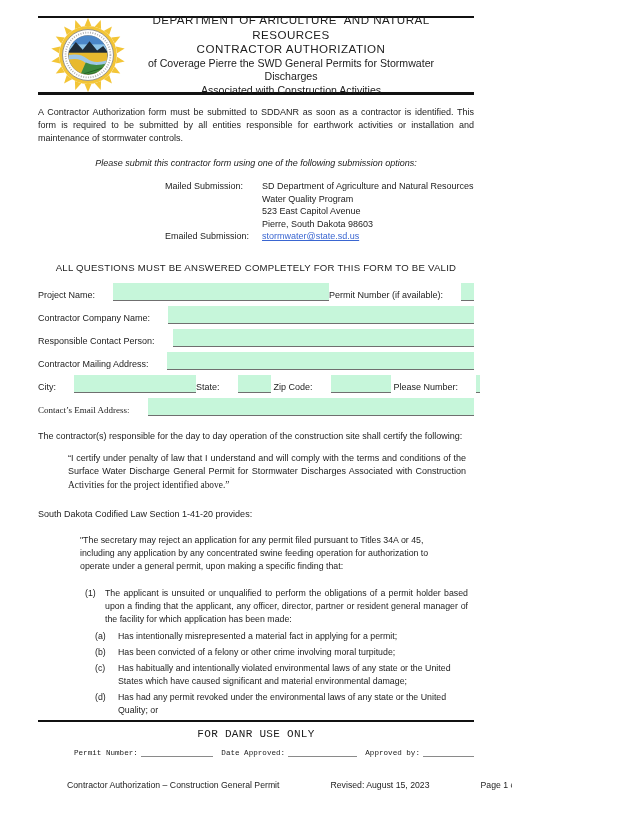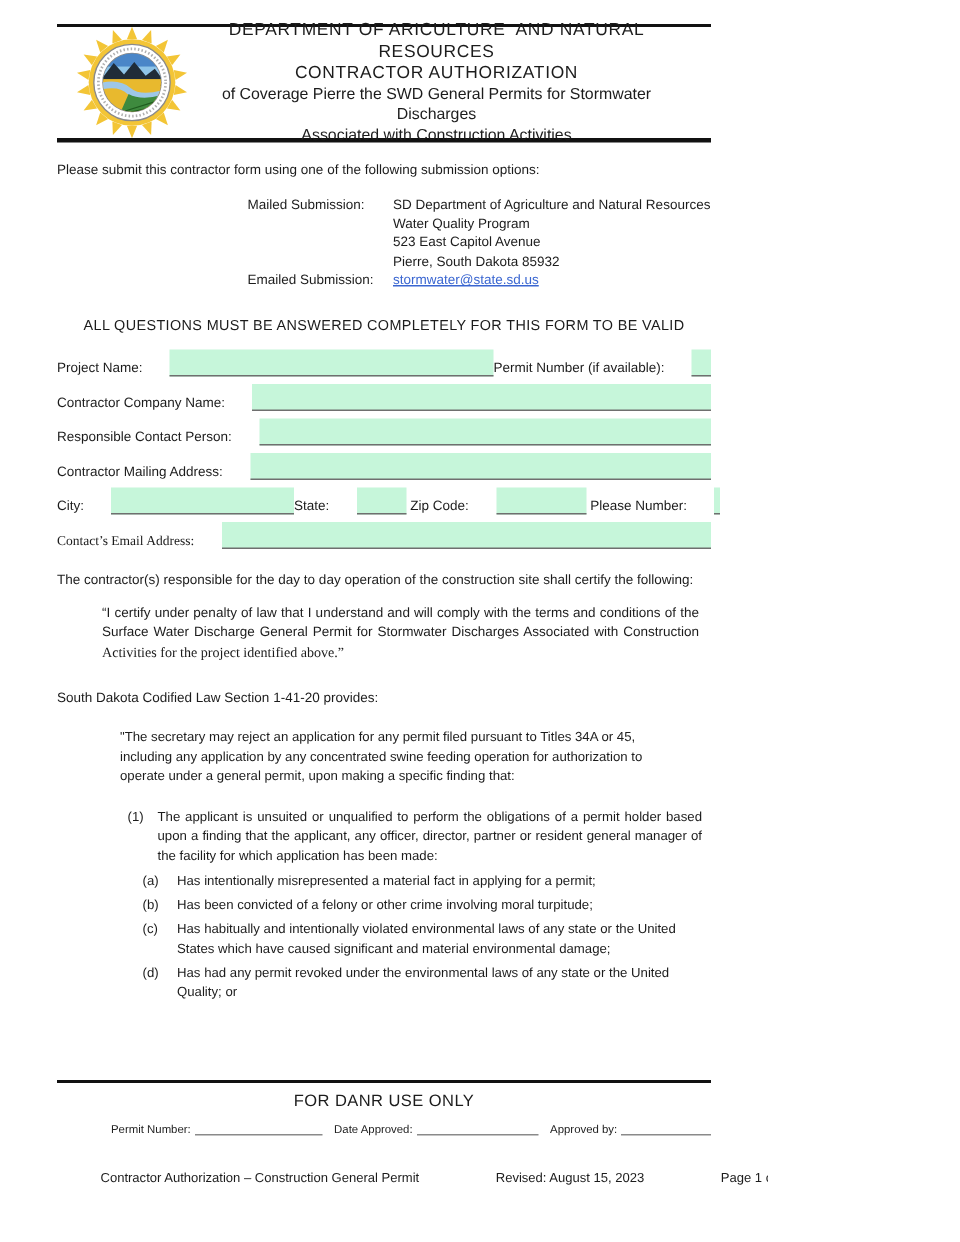--- a/index.html
+++ b/index.html
@@ -24,21 +24,21 @@
   .rule-mid{border-top:3px solid var(--rule);}
   .header{display:flex;align-items:center;height:74px;}
   .logo-wrap{width:100px;display:flex;justify-content:center;align-items:center;}
   .header-text{flex:1;text-align:center;padding-right:30px;line-height:1.26;}
   .ht1{font-size:11.6px;letter-spacing:.45px;white-space:pre-wrap;}
   .ht2{font-size:11.6px;letter-spacing:.45px;}
   .ht3,.ht4{font-size:10.6px;}
 
   
   .intro{margin-top:11px;font-size:9px;line-height:13px;text-align:justify;}
-  .submit-line{margin-top:13px;text-align:left;font-size:9px;}
+  .submit-line{margin-top:13px;text-align:center;font-size:9px;font-style:italic;}
 
   
   .submission{margin-top:12px;margin-left:127px;font-size:9px;line-height:12.6px;}
   .sub-row{display:flex;}
   .sub-label{width:97px;flex:0 0 97px;}
   .email-link{color:var(--link);text-decoration:underline;cursor:pointer;}
 
   
   .form-heading{margin-top:19px;text-align:center;font-size:9.6px;letter-spacing:.25px;}
   .form-rows{margin-top:5px;}
@@ -64,21 +64,21 @@
   .law-quote{margin:15px 14px 0 42px;font-size:8.8px;line-height:13px;}
   .num-item{display:flex;margin:14px 6px 0 47px;font-size:8.8px;line-height:13px;}
   .num-item .num{flex:0 0 20px;}
   .num-item .txt{flex:1;text-align:justify;}
   .subitems{margin-left:57px;margin-top:4px;margin-right:6px;}
   .sub-item{display:flex;font-size:8.8px;line-height:13px;margin-top:3px;}
   .sub-item .num{flex:0 0 23px;}
   .sub-item .txt{flex:1;}
 
   
-  .danr{position:absolute;left:38px;right:38px;top:720px;}
+  .danr{position:absolute;left:38px;right:38px;top:720px;font-family:Liberation Mono, monospace;}
   .danr-rule{border-top:2px solid var(--rule);}
   .danr-heading{margin-top:6px;text-align:center;font-size:11px;letter-spacing:.3px;}
   .danr-fields{margin:7px 0 0 36px;display:flex;align-items:flex-end;font-size:7.6px;color:#222;}
   .danr-fields .dl{white-space:nowrap;padding-right:3px;}
   .uline{border-bottom:1px solid #8a8a8a;height:10px;display:inline-block;}
   .u1{width:108px;margin-right:8px;}
   .u2{width:103px;margin-right:8px;}
   .u3{width:76px;}
 
   
@@ -139,38 +139,39 @@
       <div class="header-text">
         <div class="ht1">DEPARTMENT OF ARICULTURE  AND NATURAL RESOURCES</div>
         <div class="ht2">CONTRACTOR AUTHORIZATION</div>
         <div class="ht3">of Coverage Pierre the SWD General Permits for Stormwater Discharges</div>
         <div class="ht4">Associated with Construction Activities</div>
       </div>
     </div>
 
     <div class="rule-mid"></div>
 
+    <p class="intro">A Contractor Authorization form must be submitted to SDDANR as soon as a contractor is identified. This form is required to be submitted by all entities responsible for earthwork activities or installation and maintenance of stormwater controls.</p>
     <p class="submit-line">Please submit this contractor form using one of the following submission options:</p>
 
     <div class="submission">
       <div class="sub-row">
         <span class="sub-label">Mailed Submission:</span>
         <span>SD Department of Agriculture and Natural Resources</span>
       </div>
       <div class="sub-row">
         <span class="sub-label"></span>
         <span>Water Quality Program</span>
       </div>
       <div class="sub-row">
         <span class="sub-label"></span>
         <span>523 East Capitol Avenue</span>
       </div>
       <div class="sub-row">
         <span class="sub-label"></span>
-        <span>Pierre, South Dakota 85932</span>
+        <span>Pierre, South Dakota 98603</span>
       </div>
       <div class="sub-row">
         <span class="sub-label">Emailed Submission:</span>
         <span class="email-link">stormwater@state.sd.us</span>
       </div>
     </div>
 
     <div class="form-heading">ALL QUESTIONS MUST BE ANSWERED COMPLETELY FOR THIS FORM TO BE VALID</div>
 
     <div class="form-rows">

